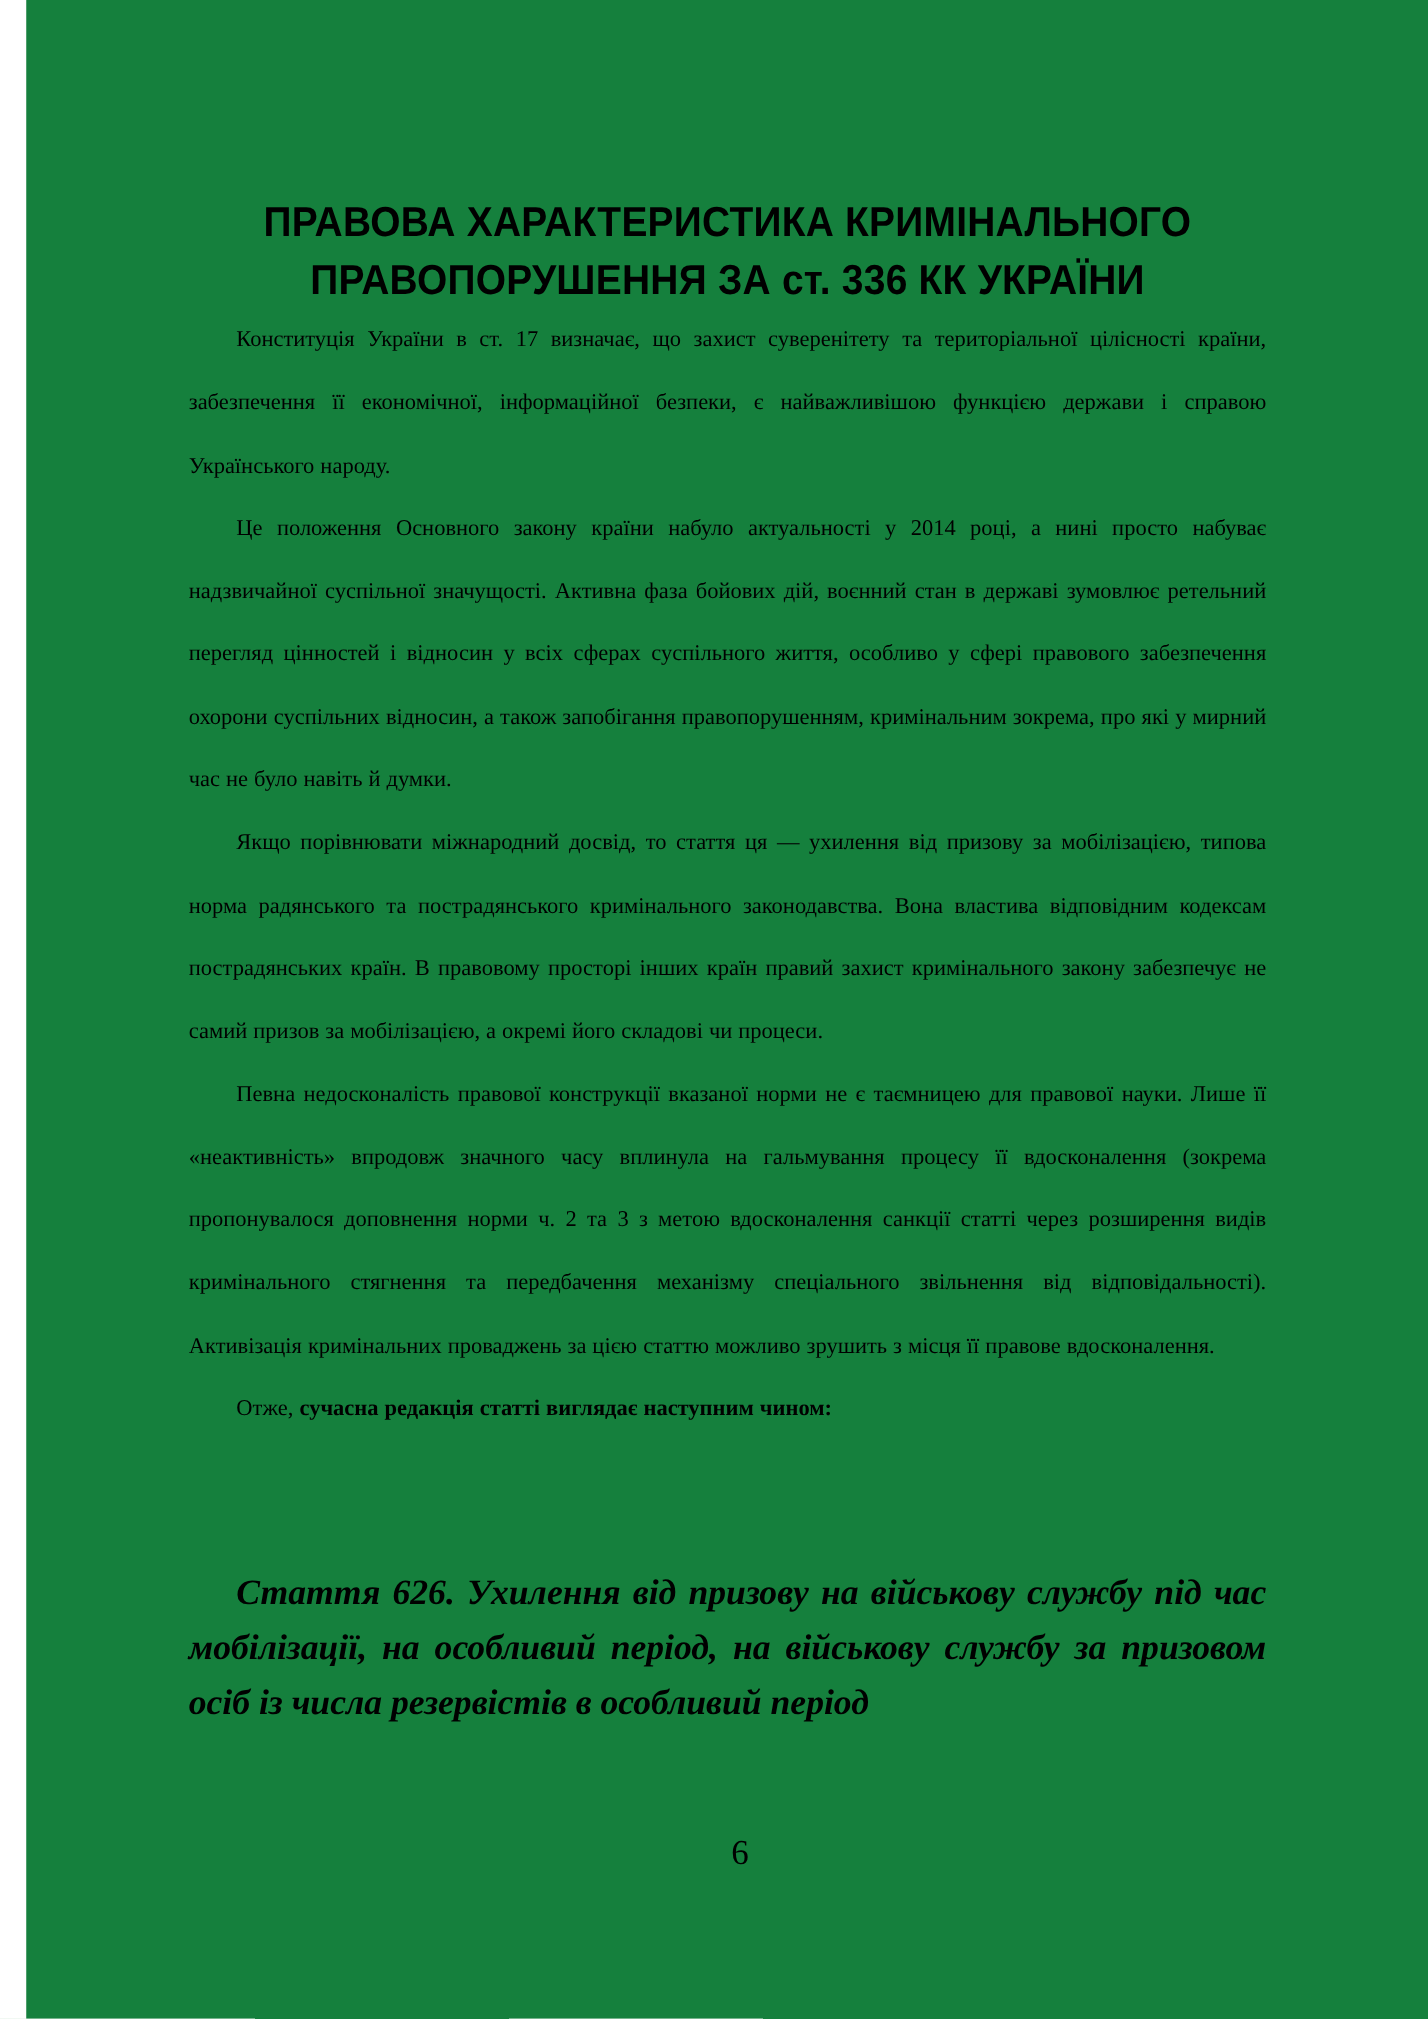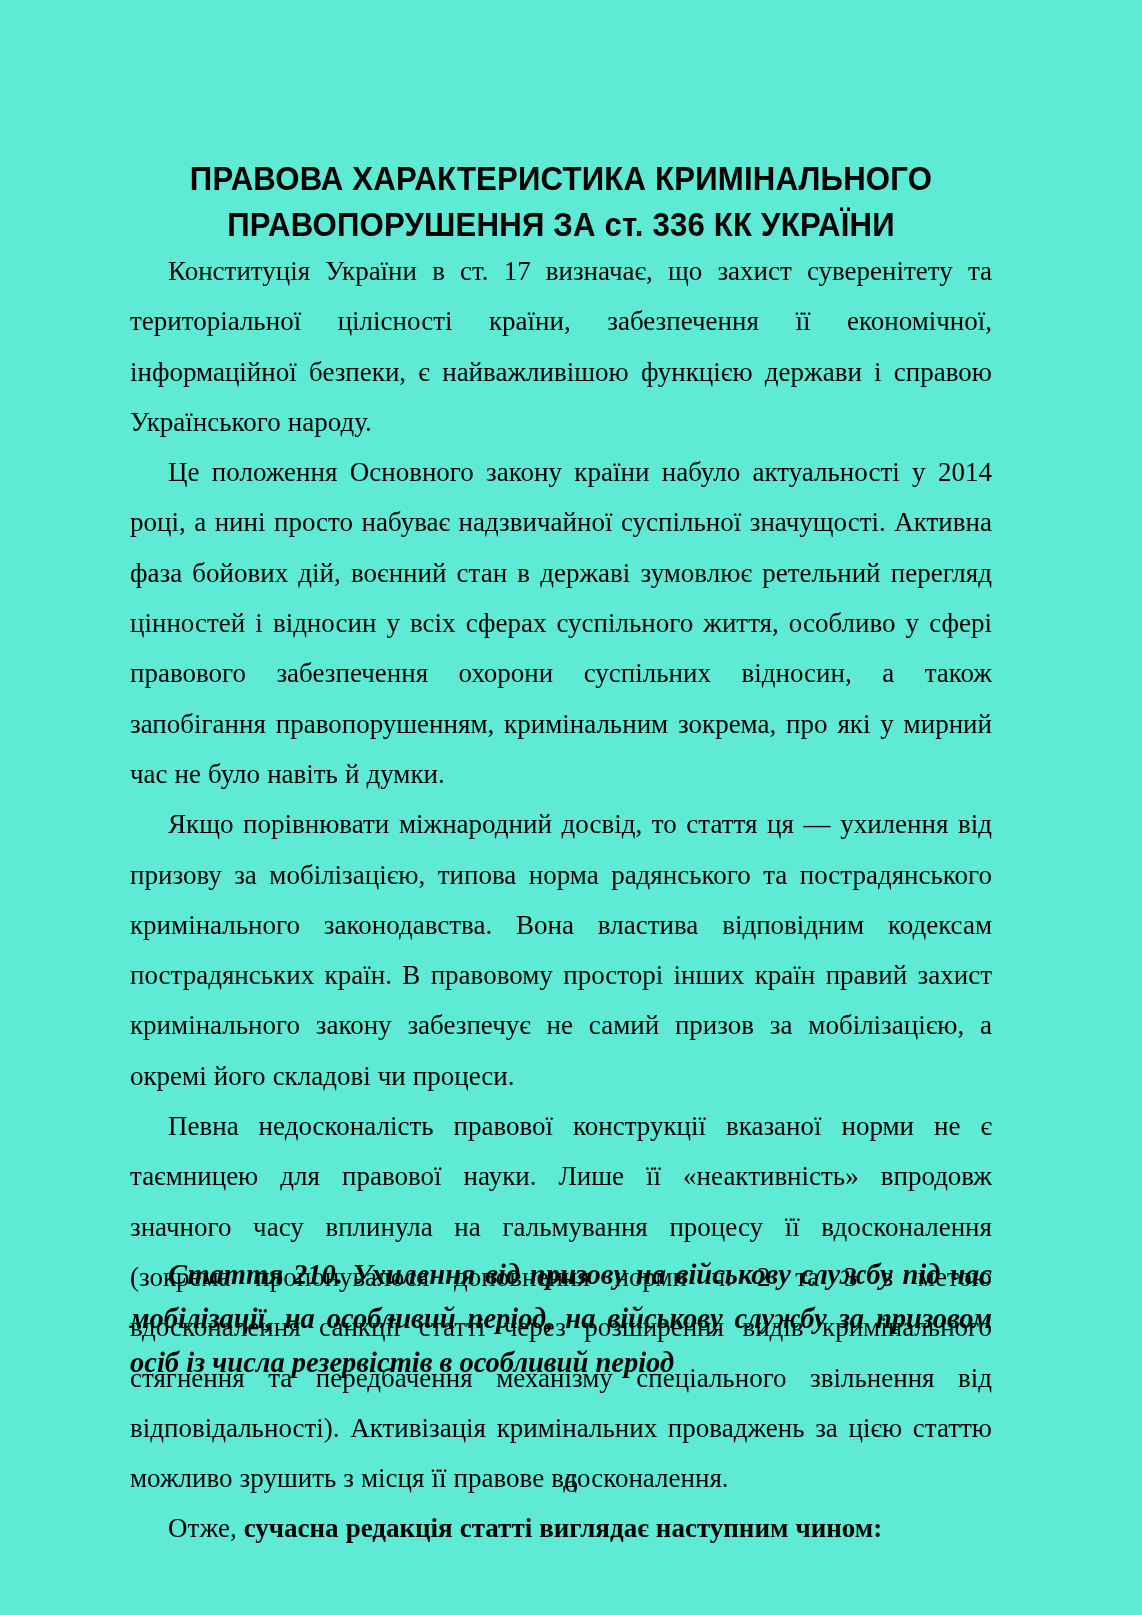--- a/index.html
+++ b/index.html
@@ -14,21 +14,22 @@
     position: relative;
     overflow: hidden;
     font-family: "Liberation Serif", "DejaVu Serif", serif;
     color: #000000;
     -webkit-font-smoothing: antialiased;
   }
 
   .page {
     position: absolute;
     inset: 0;
-    background: #5eead4;
+    background: #15803d;
+    margin-left: 21px;
   }
 
   
   .doc-title {
     position: absolute;
     left: 130px;
     top: 134px;
     width: 862px;
     text-align: center;
     font-family: "Liberation Sans", "DejaVu Sans", sans-serif;
@@ -47,21 +48,21 @@
     left: 130px;
     top: 246px;
     width: 862px;
   }
 
   p.para {
     margin: 0;
     text-align: justify;
     text-justify: inter-word;
     text-indent: 38px;
-    font-size: 27px;
+    font-size: 18px;
     line-height: 50.3px;
     hyphens: none;
     word-spacing: 0.3px;
   }
 
   .bold { font-weight: 700; }
 
   
   .article-block {
     position: absolute;
@@ -109,18 +110,18 @@
 
     <p class="para">Певна недосконалість правової конструкції вказаної норми не є таємницею для правової науки. Лише її «неактивність» впродовж значного часу вплинула на гальмування процесу її вдосконалення (зокрема пропонувалося доповнення норми ч. 2 та 3 з метою вдосконалення санкції статті через розширення видів кримінального стягнення та передбачення механізму спеціального звільнення від відповідальності). Активізація кримінальних проваджень за цією статтю можливо зрушить з місця її правове вдосконалення.</p>
 
     <p class="para no-indent-none" style="text-indent:38px;">
       <span>Отже, </span><span class="bold">сучасна редакція статті виглядає наступним чином:</span>
     </p>
 
   </div>
 
   <div class="article-block">
-    <p class="article">Стаття 210. Ухилення від призову на військову службу під час мобілізації, на особливий період, на військову службу за призовом осіб із числа резервістів в особливий період</p>
+    <p class="article">Стаття 626. Ухилення від призову на військову службу під час мобілізації, на особливий період, на військову службу за призовом осіб із числа резервістів в особливий період</p>
   </div>
 
   <div class="folio">6</div>
 
 </div>
 
 </body></html>

